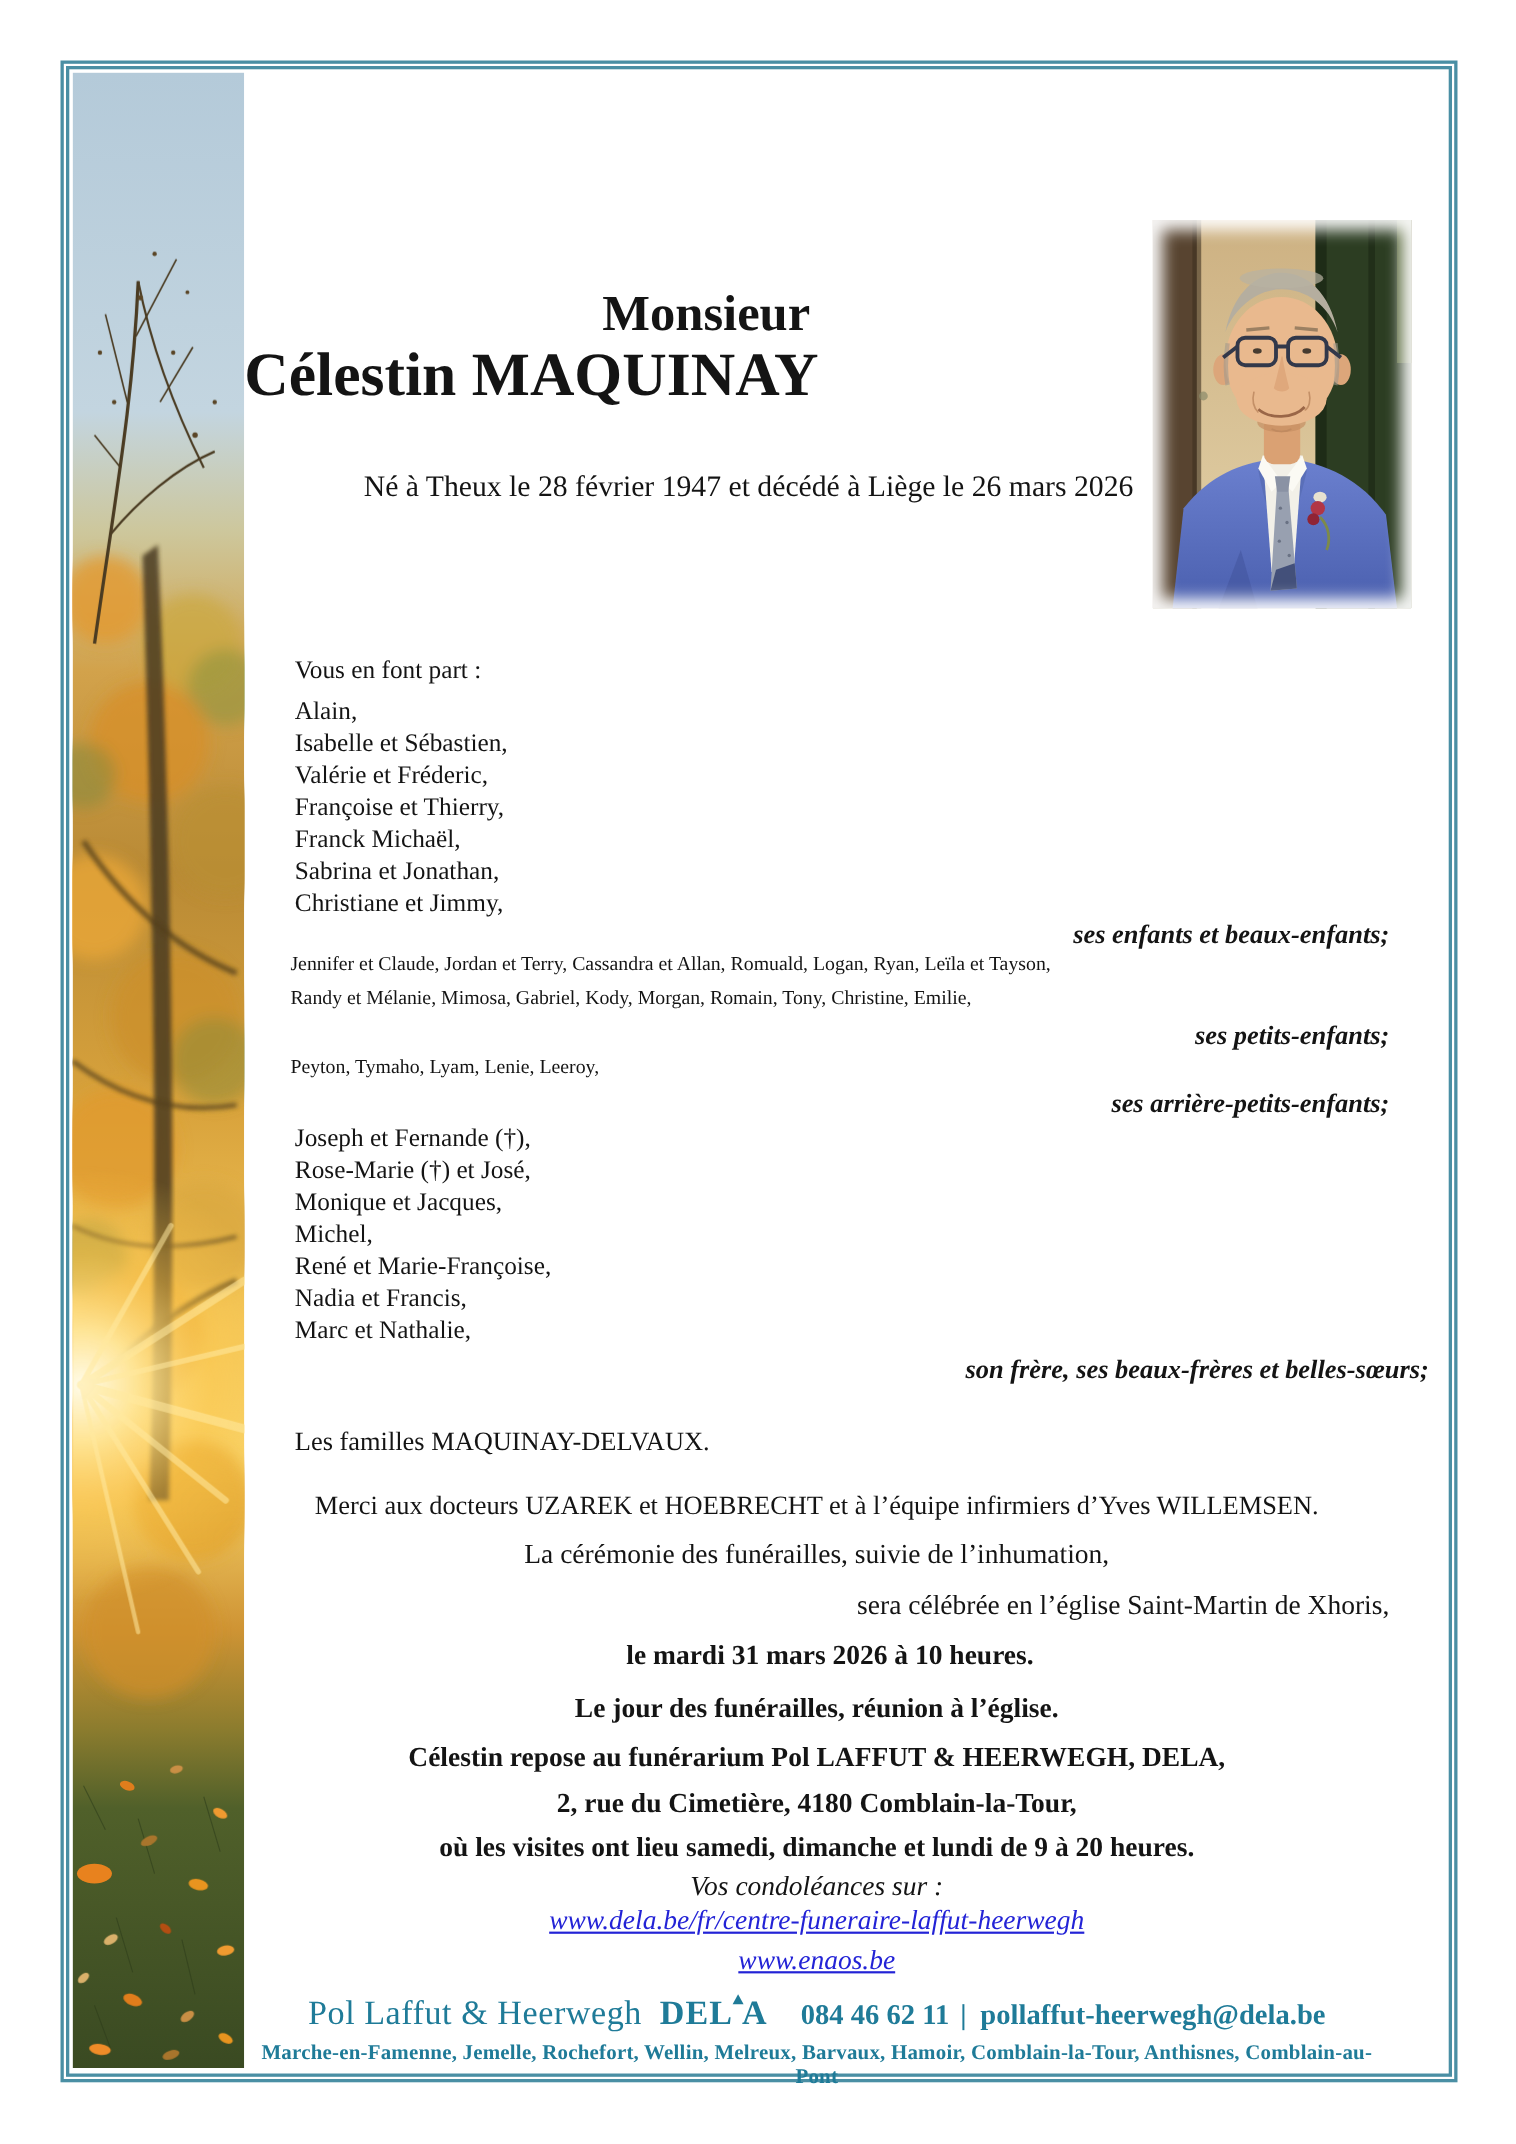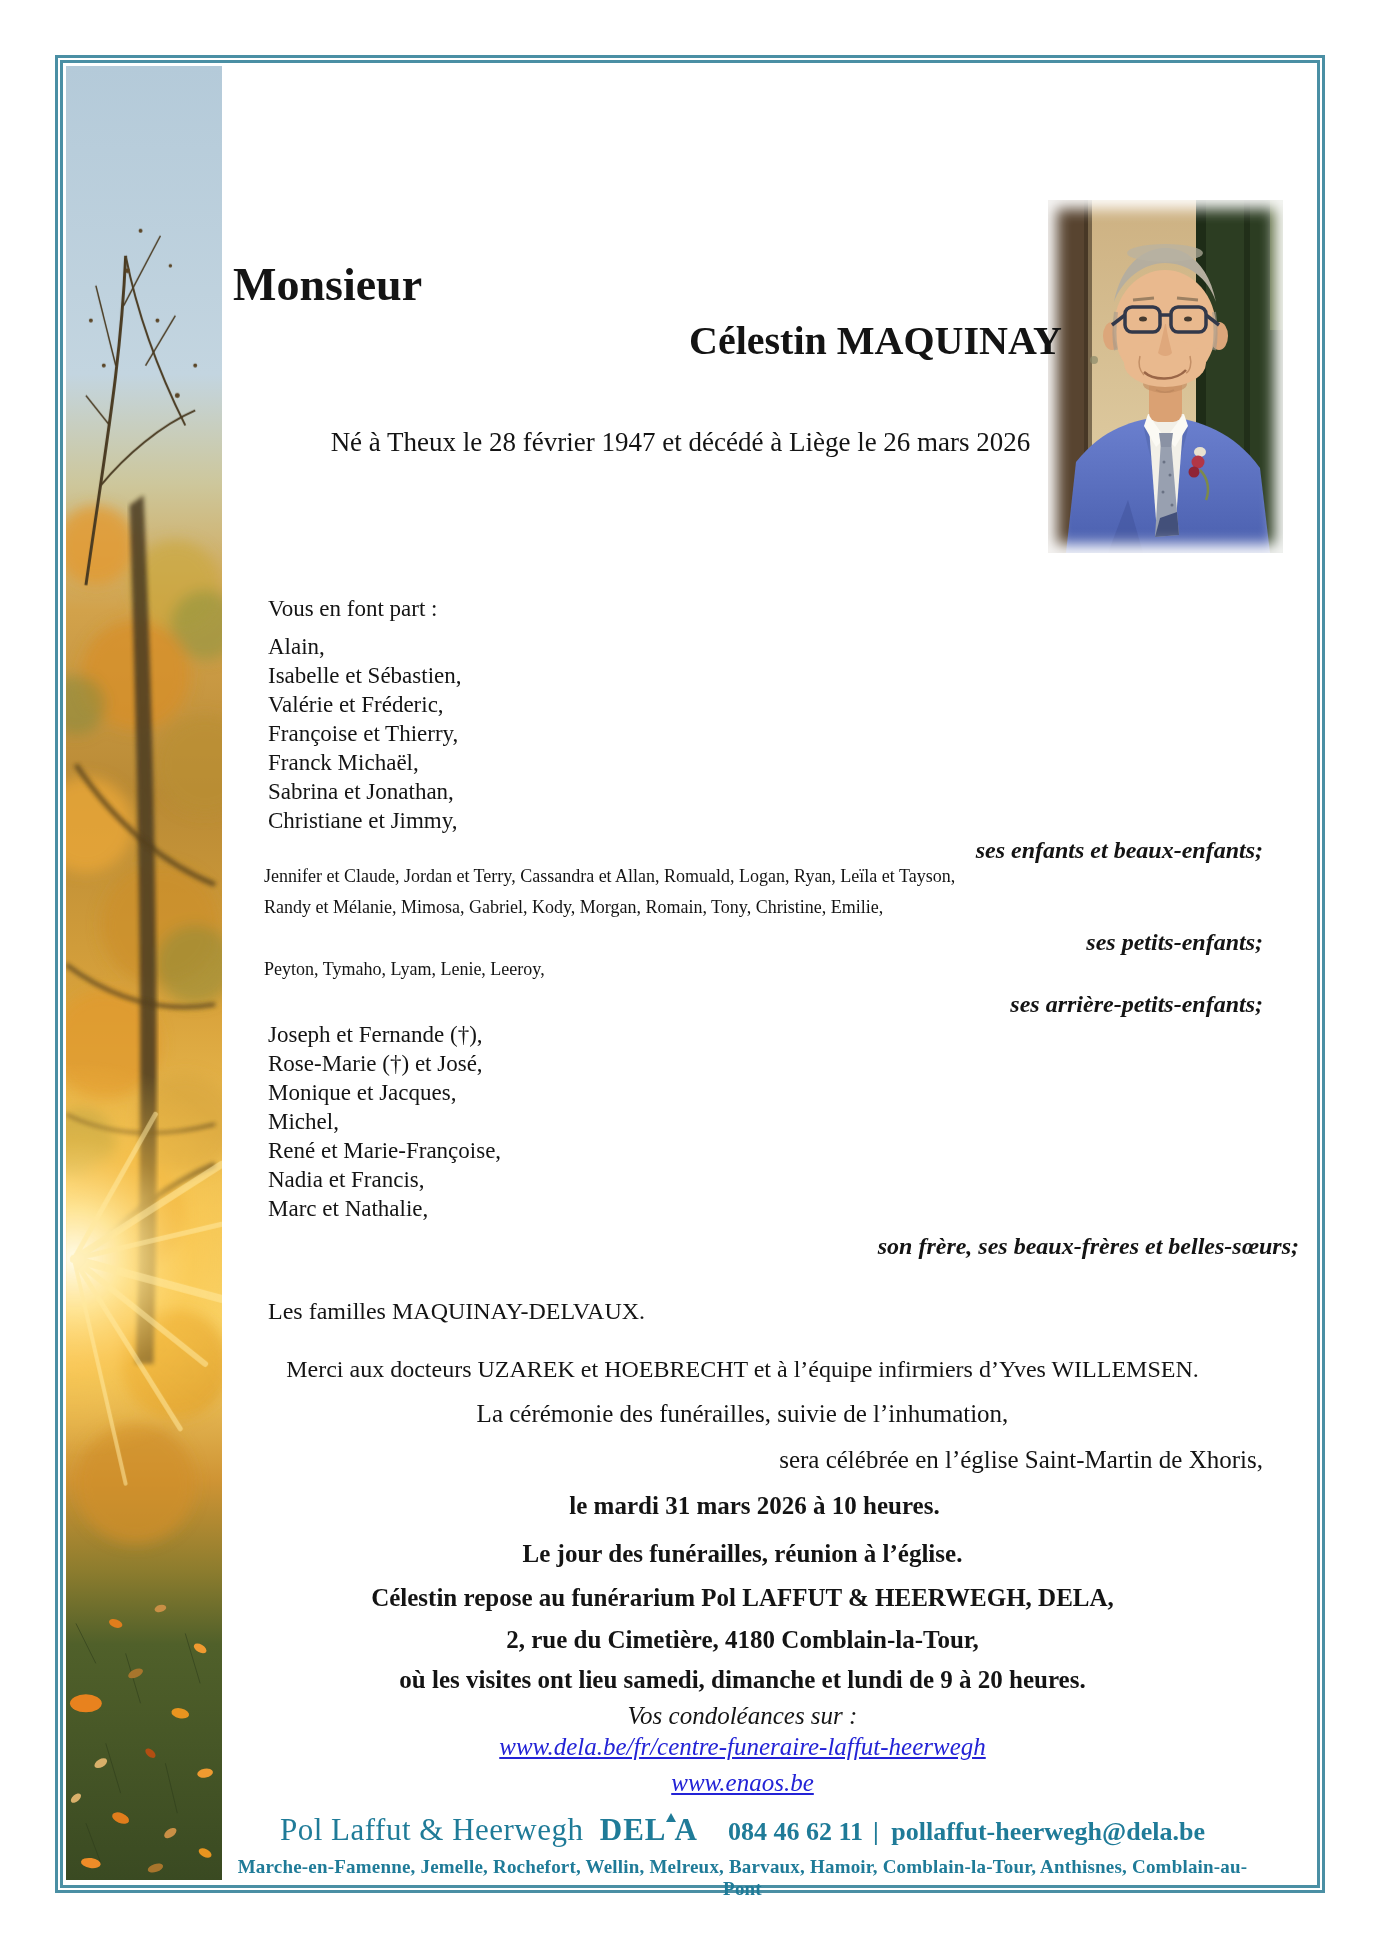--- a/index.html
+++ b/index.html
@@ -8,22 +8,22 @@
   .abs{position:absolute;}
   .frame{left:55px;top:55px;width:1254px;height:1822px;border:8px double #4a8fa4;}
   .strip{left:66px;top:66px;width:156px;height:1814px;}
   .strip svg{display:block;width:100%;height:100%;}
   .photo{left:1048px;top:200px;width:235px;height:353px;}
   .photo svg{display:block;width:100%;height:100%;}
   .photo-feather{left:1048px;top:200px;width:235px;height:353px;
         box-shadow:inset 0 0 14px 9px rgba(255,255,255,.95);pointer-events:none;}
   .quote{left:222px;top:130px;width:840px;text-align:center;font-style:italic;
          font-size:26px;line-height:34px;}
-  .title1{left:222px;top:258px;width:840px;font-weight:bold;font-size:46px;line-height:54px;padding-left:11px;}
-  .title2{left:222px;top:314px;width:840px;text-align:right;font-weight:bold;font-size:40px;line-height:54px;}
+  .title1{left:222px;top:258px;width:840px;text-align:center;font-weight:bold;font-size:46px;line-height:54px;}
+  .title2{left:222px;top:314px;width:840px;text-align:left;font-weight:bold;font-size:56px;line-height:54px;}
   .epoux{left:222px;top:374px;width:840px;text-align:center;font-size:33px;line-height:40px;}
   .life{left:222px;top:426px;width:917px;text-align:center;font-size:27px;line-height:32px;}
   .bodytxt{font-size:23px;line-height:29px;}
   .intro{left:268px;top:594px;}
   .children{left:268px;top:632px;}
   .names div{height:29px;}
   .rlabel{left:222px;width:1041px;text-align:right;font-weight:bold;font-style:italic;font-size:24px;line-height:28px;}
   .lab-children{top:836px;}
   .gcline{left:264px;white-space:nowrap;font-size:18px;}
   .gc1{top:866px;}

